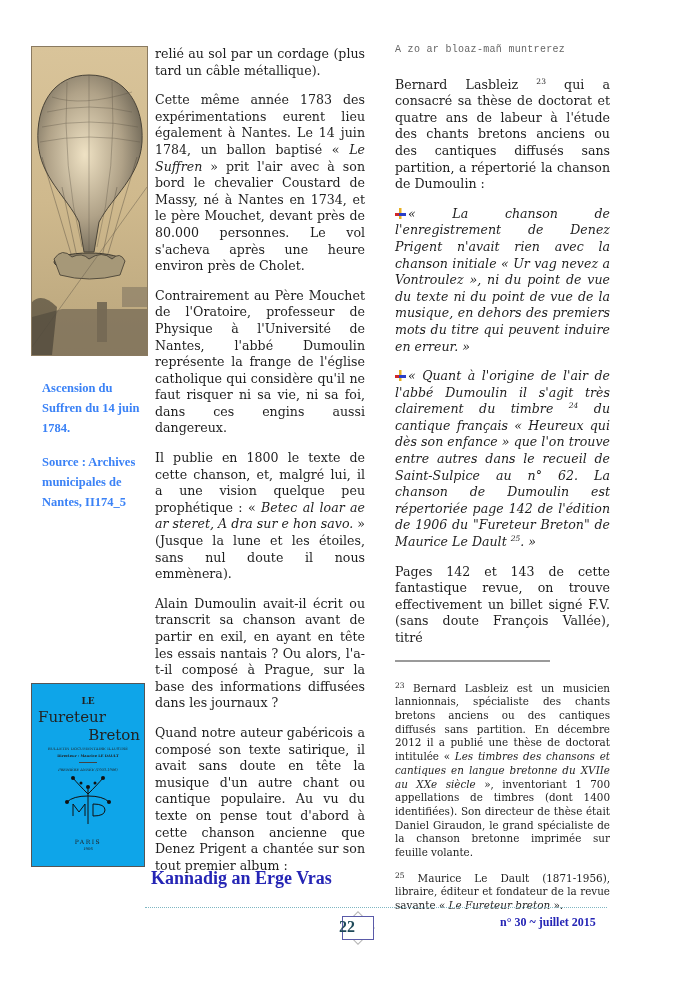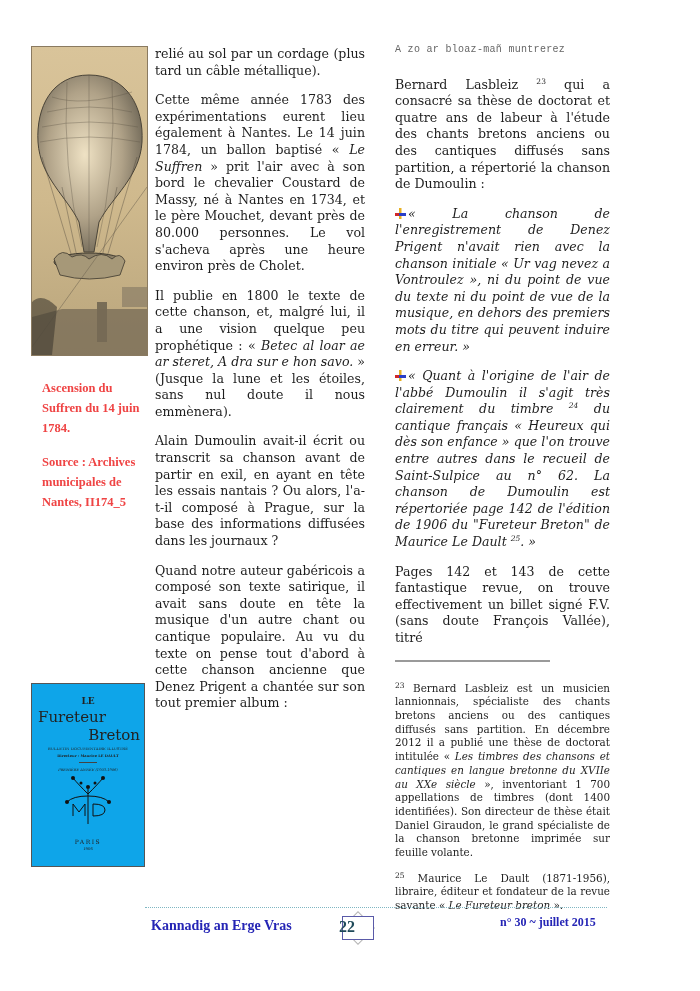--- a/index.html
+++ b/index.html
@@ -6,38 +6,38 @@
   body { width: 700px; height: 991px; position: relative; overflow: hidden;
          font-family: "DejaVu Serif", serif; color: #222; }
   .col-text { font-family: "DejaVu Serif", serif; font-size: 12.6px; line-height: 16.6px;
               text-align: justify; color: #1e1e1e; }
   .col-text p { margin: 0 0 13px 0; hyphens: manual; }
   .mono { font-family: "Liberation Mono", monospace; font-size: 10px; color: #666; letter-spacing: 0.3px; }
 
   #balloon { position: absolute; left: 31px; top: 46px; width: 115px; height: 308px;
              border: 1px solid #8a7a60; background: linear-gradient(180deg,#d9c49a 0%,#cfb98d 50%,#b9a57c 100%); overflow: hidden; }
   #caption { position: absolute; left: 42px; top: 378px; width: 100px;
-             font-family: "Liberation Serif", serif; font-weight: bold; color: #ef4444;
+             font-family: "Liberation Serif", serif; font-weight: bold; color: #3b82f6;
              font-size: 12.5px; line-height: 20px; }
   #caption p { margin: 0 0 14px 0; }
   #cover { position: absolute; left: 31px; top: 683px; width: 112px; height: 182px;
            border: 1.5px solid #555; background: #0ea5e9; text-align: center; font-family: "DejaVu Serif", serif; }
 
   #col2 { position: absolute; left: 155px; top: 46px; width: 210px; }
   #col3 { position: absolute; left: 395px; top: 40px; width: 215px; }
   .quote { font-style: italic; }
   .quote .mark { display: inline-block; width: 11px; height: 11px; position: relative; vertical-align: -1px; margin-right: 2px; }
   .fn { font-size: 10.4px; line-height: 13.7px; }
   .fn p { margin: 0 0 12px 0; }
   sup { font-size: 7.5px; line-height: 0; }
   .rule { width: 155px; height: 2px; background: #9a9a9a; margin: 10px 0 20px 0; }
 
   #footer-line { position: absolute; left: 145px; top: 907px; width: 462px; border-top: 1px dotted #7fb6c2; }
-  #footer-left { position: absolute; left: 151px; top: 918px; font-family: "Liberation Serif", serif; font-weight: bold;
-                 color: #2525b5; font-size: 14px; }
+  #footer-left { position: absolute; left: 151px; top: 868px; font-family: "Liberation Serif", serif; font-weight: bold;
+                 color: #2525b5; font-size: 18px; }
   #footer-right { position: absolute; left: 500px; top: 915px; font-family: "Liberation Serif", serif; font-weight: bold;
                   color: #2525b5; font-size: 12px; }
   #page-num { position: absolute; left: 339px; top: 910px; width: 36px; height: 34px; }
   #page-num .box { position: absolute; left: 3px; top: 6px; width: 30px; height: 22px; border: 1.5px solid #5a5aa8; background: #fff; }
   #page-num .diamond { position: absolute; left: 7px; top: 2px; width: 22px; height: 22px; border: 1px solid #b5b5b5; transform: rotate(45deg); top: 6px; }
   #page-num .num { position: absolute; left: 0; width: 36px; top: 8px; text-align: left; font-family: "Liberation Serif", serif;
                    font-weight: bold; color: #1f4a5a; font-size: 16px; }
 </style>
 </head>
 <body>
@@ -110,20 +110,21 @@
         <circle cx="32" cy="9" r="1.5"></circle>
     </g>
   </svg>
   <div style="font-size:6px;letter-spacing:1.5px;margin-top:8px;">PARIS</div>
   <div style="font-size:3.8px;margin-top:1px;">1906</div>
 </div>
 
 <div id="col2" class="col-text">
   <p>relié au sol par un cordage (plus tard un câble métallique).</p>
   <p><span>Cette même année 1783 des expérimentations eurent lieu également à Nantes. Le 14 juin 1784, un ballon baptisé « </span><i>Le Suffren</i><span> » prit l'air avec à son bord le chevalier Coustard de Massy, né à Nantes en 1734, et le père Mouchet, devant près de 80.000 personnes. Le vol s'acheva après une heure environ près de Cholet.</span></p>
+  <p>Contrairement au Père Mouchet de l'Oratoire, professeur de Physique à l'Université de Nantes, l'abbé Dumoulin représente la frange de l'église catholique qui considère qu'il ne faut risquer ni sa vie, ni sa foi, dans ces engins aussi dangereux.</p>
   <p><span>Il publie en 1800 le texte de cette chanson, et, malgré lui, il a une vision quelque peu prophétique : « </span><i>Betec al loar ae ar steret, A dra sur e hon savo.</i><span> » (Jusque la lune et les étoiles, sans nul doute il nous emmènera).</span></p>
   <p>Alain Dumoulin avait-il écrit ou transcrit sa chanson avant de partir en exil, en ayant en tête les essais nantais ? Ou alors, l'a-t-il composé à Prague, sur la base des informations diffusées dans les journaux ?</p>
   <p>Quand notre auteur gabéricois a composé son texte satirique, il avait sans doute en tête la musique d'un autre chant ou cantique populaire. Au vu du texte on pense tout d'abord à cette chanson ancienne que Denez Prigent a chantée sur son tout premier album :</p>
 </div>
 
 <div id="col3" class="col-text">
   <div class="mono" style="margin-bottom:18px;margin-top:2px;">A zo ar bloaz-mañ muntrerez</div>
   <p><span>Bernard Lasbleiz </span><sup>23</sup><span> qui a consacré sa thèse de doctorat et quatre ans de labeur à l'étude des chants bretons anciens ou des cantiques diffusés sans partition, a répertorié la chanson de Dumoulin :</span></p>
   <p class="quote">
     <span class="mark"><svg width="11" height="11" viewBox="0 0 11 11">

